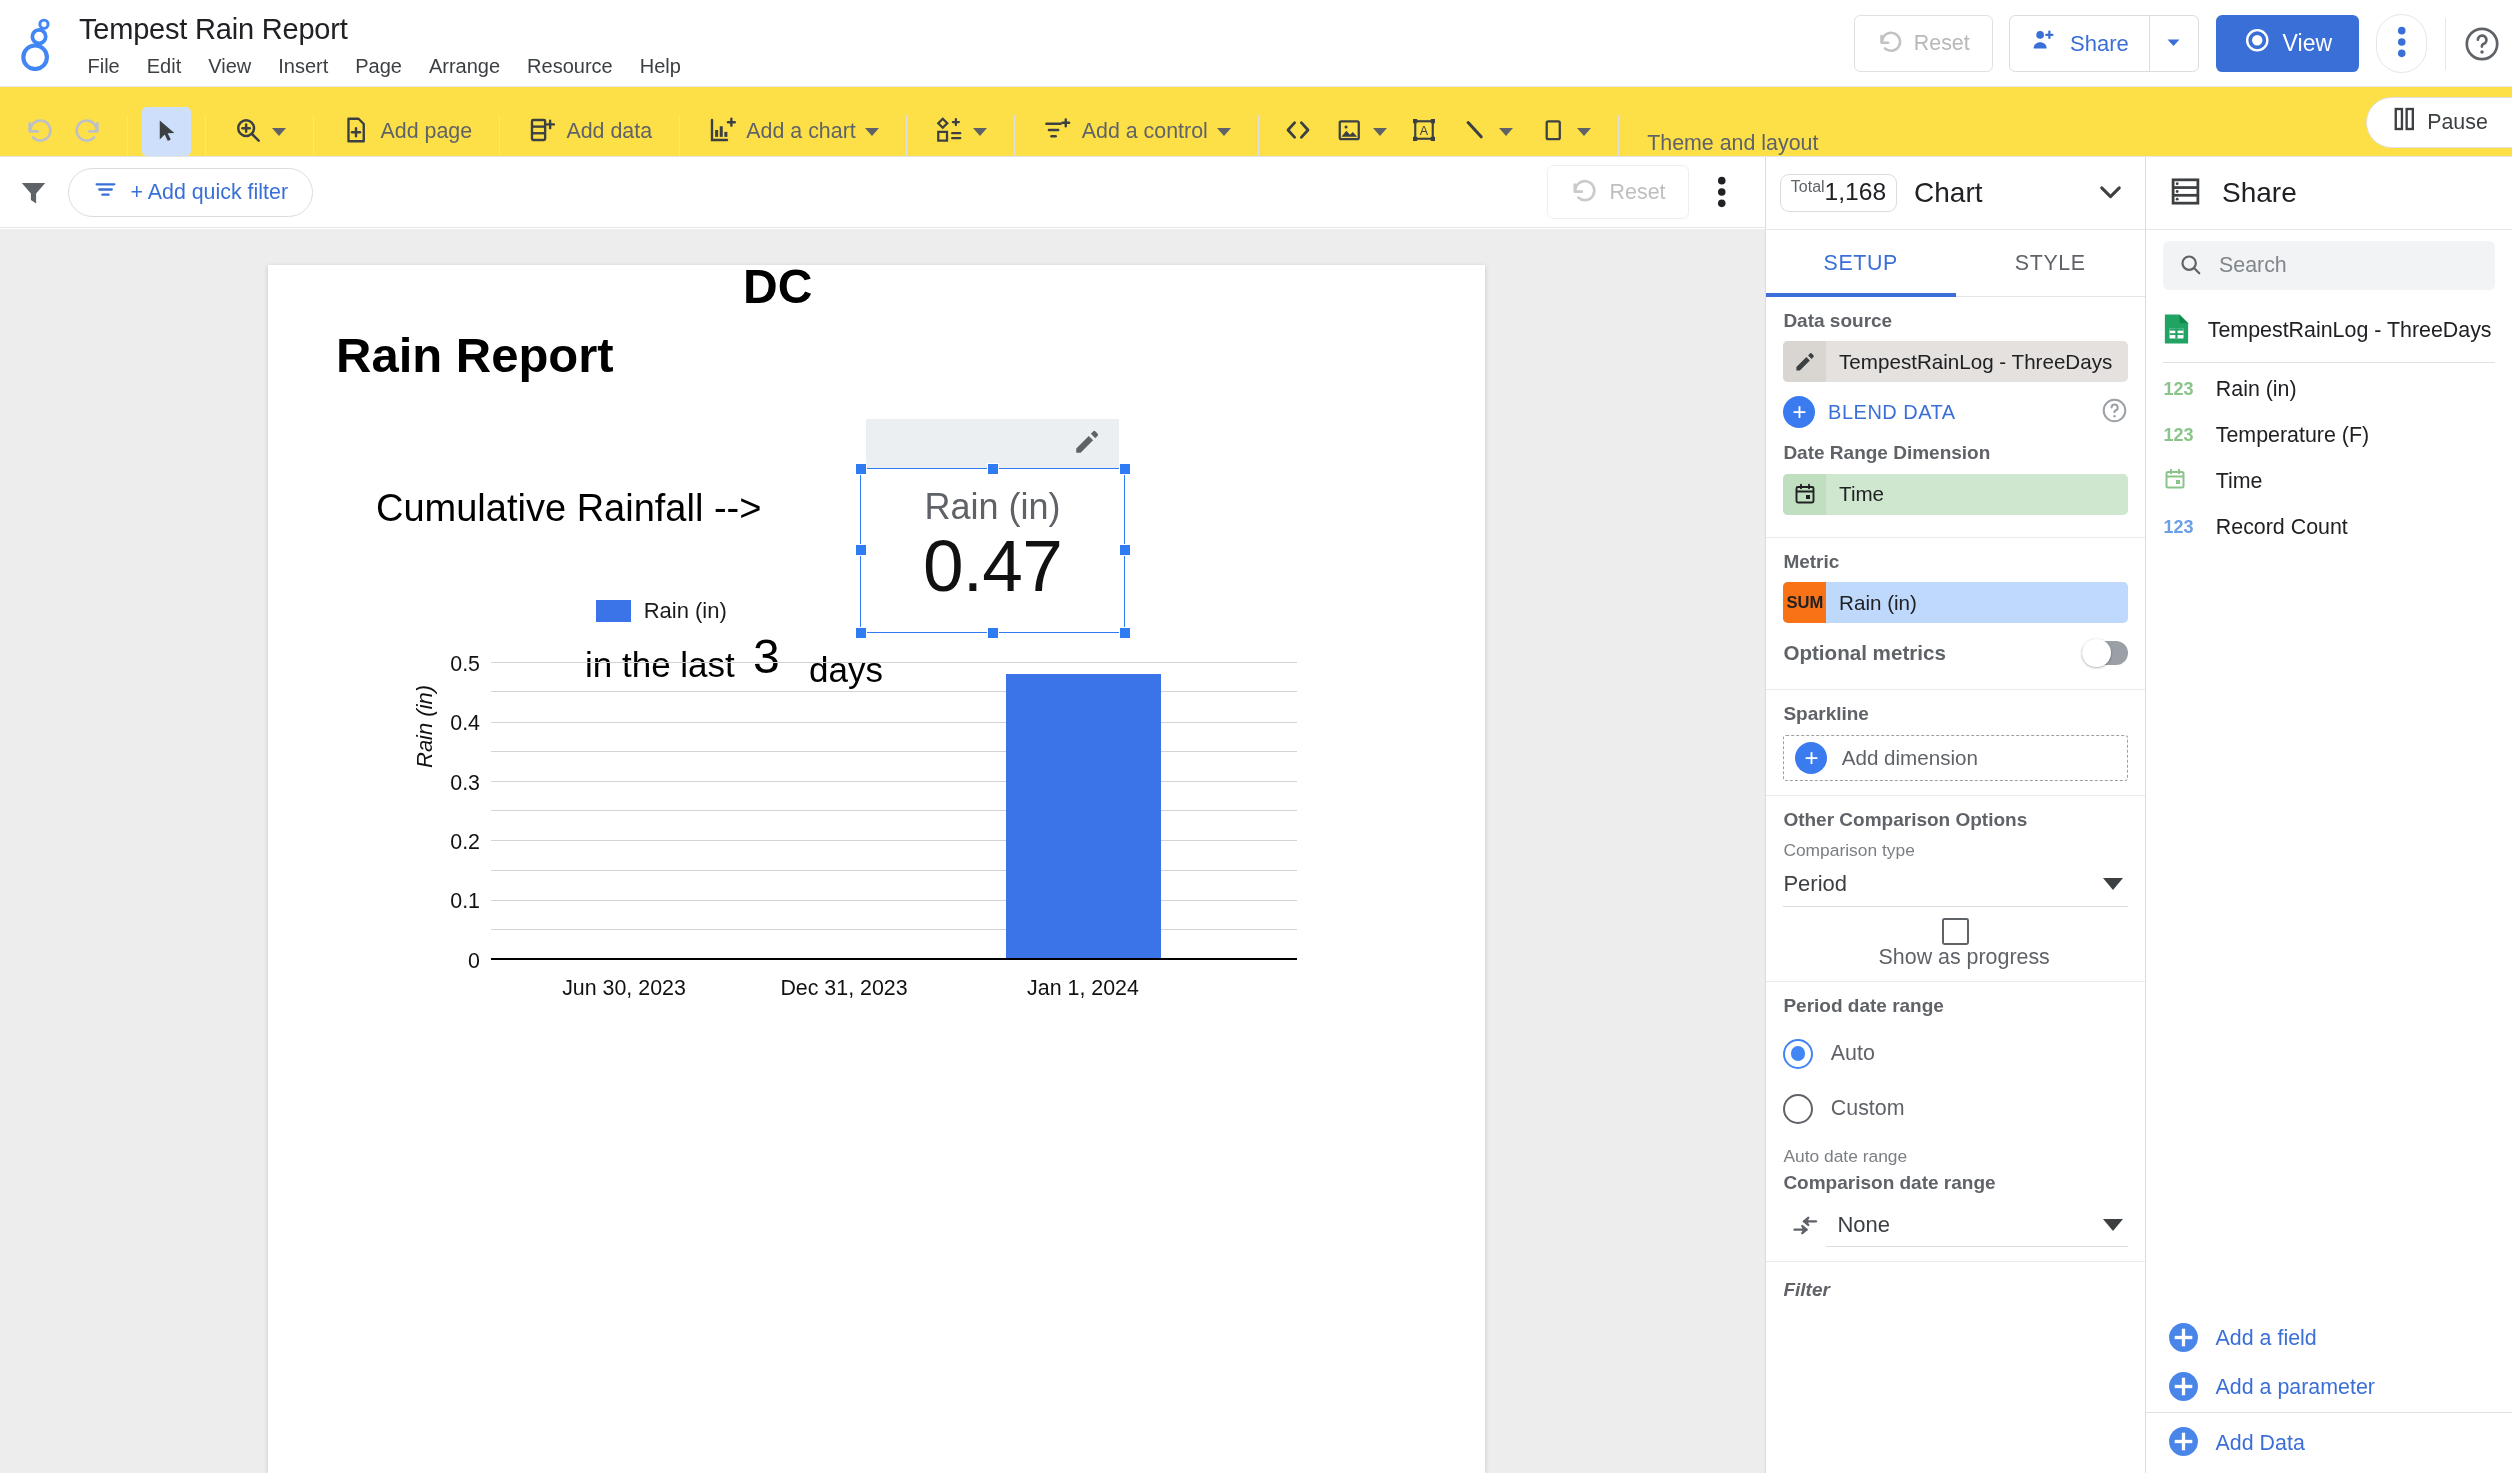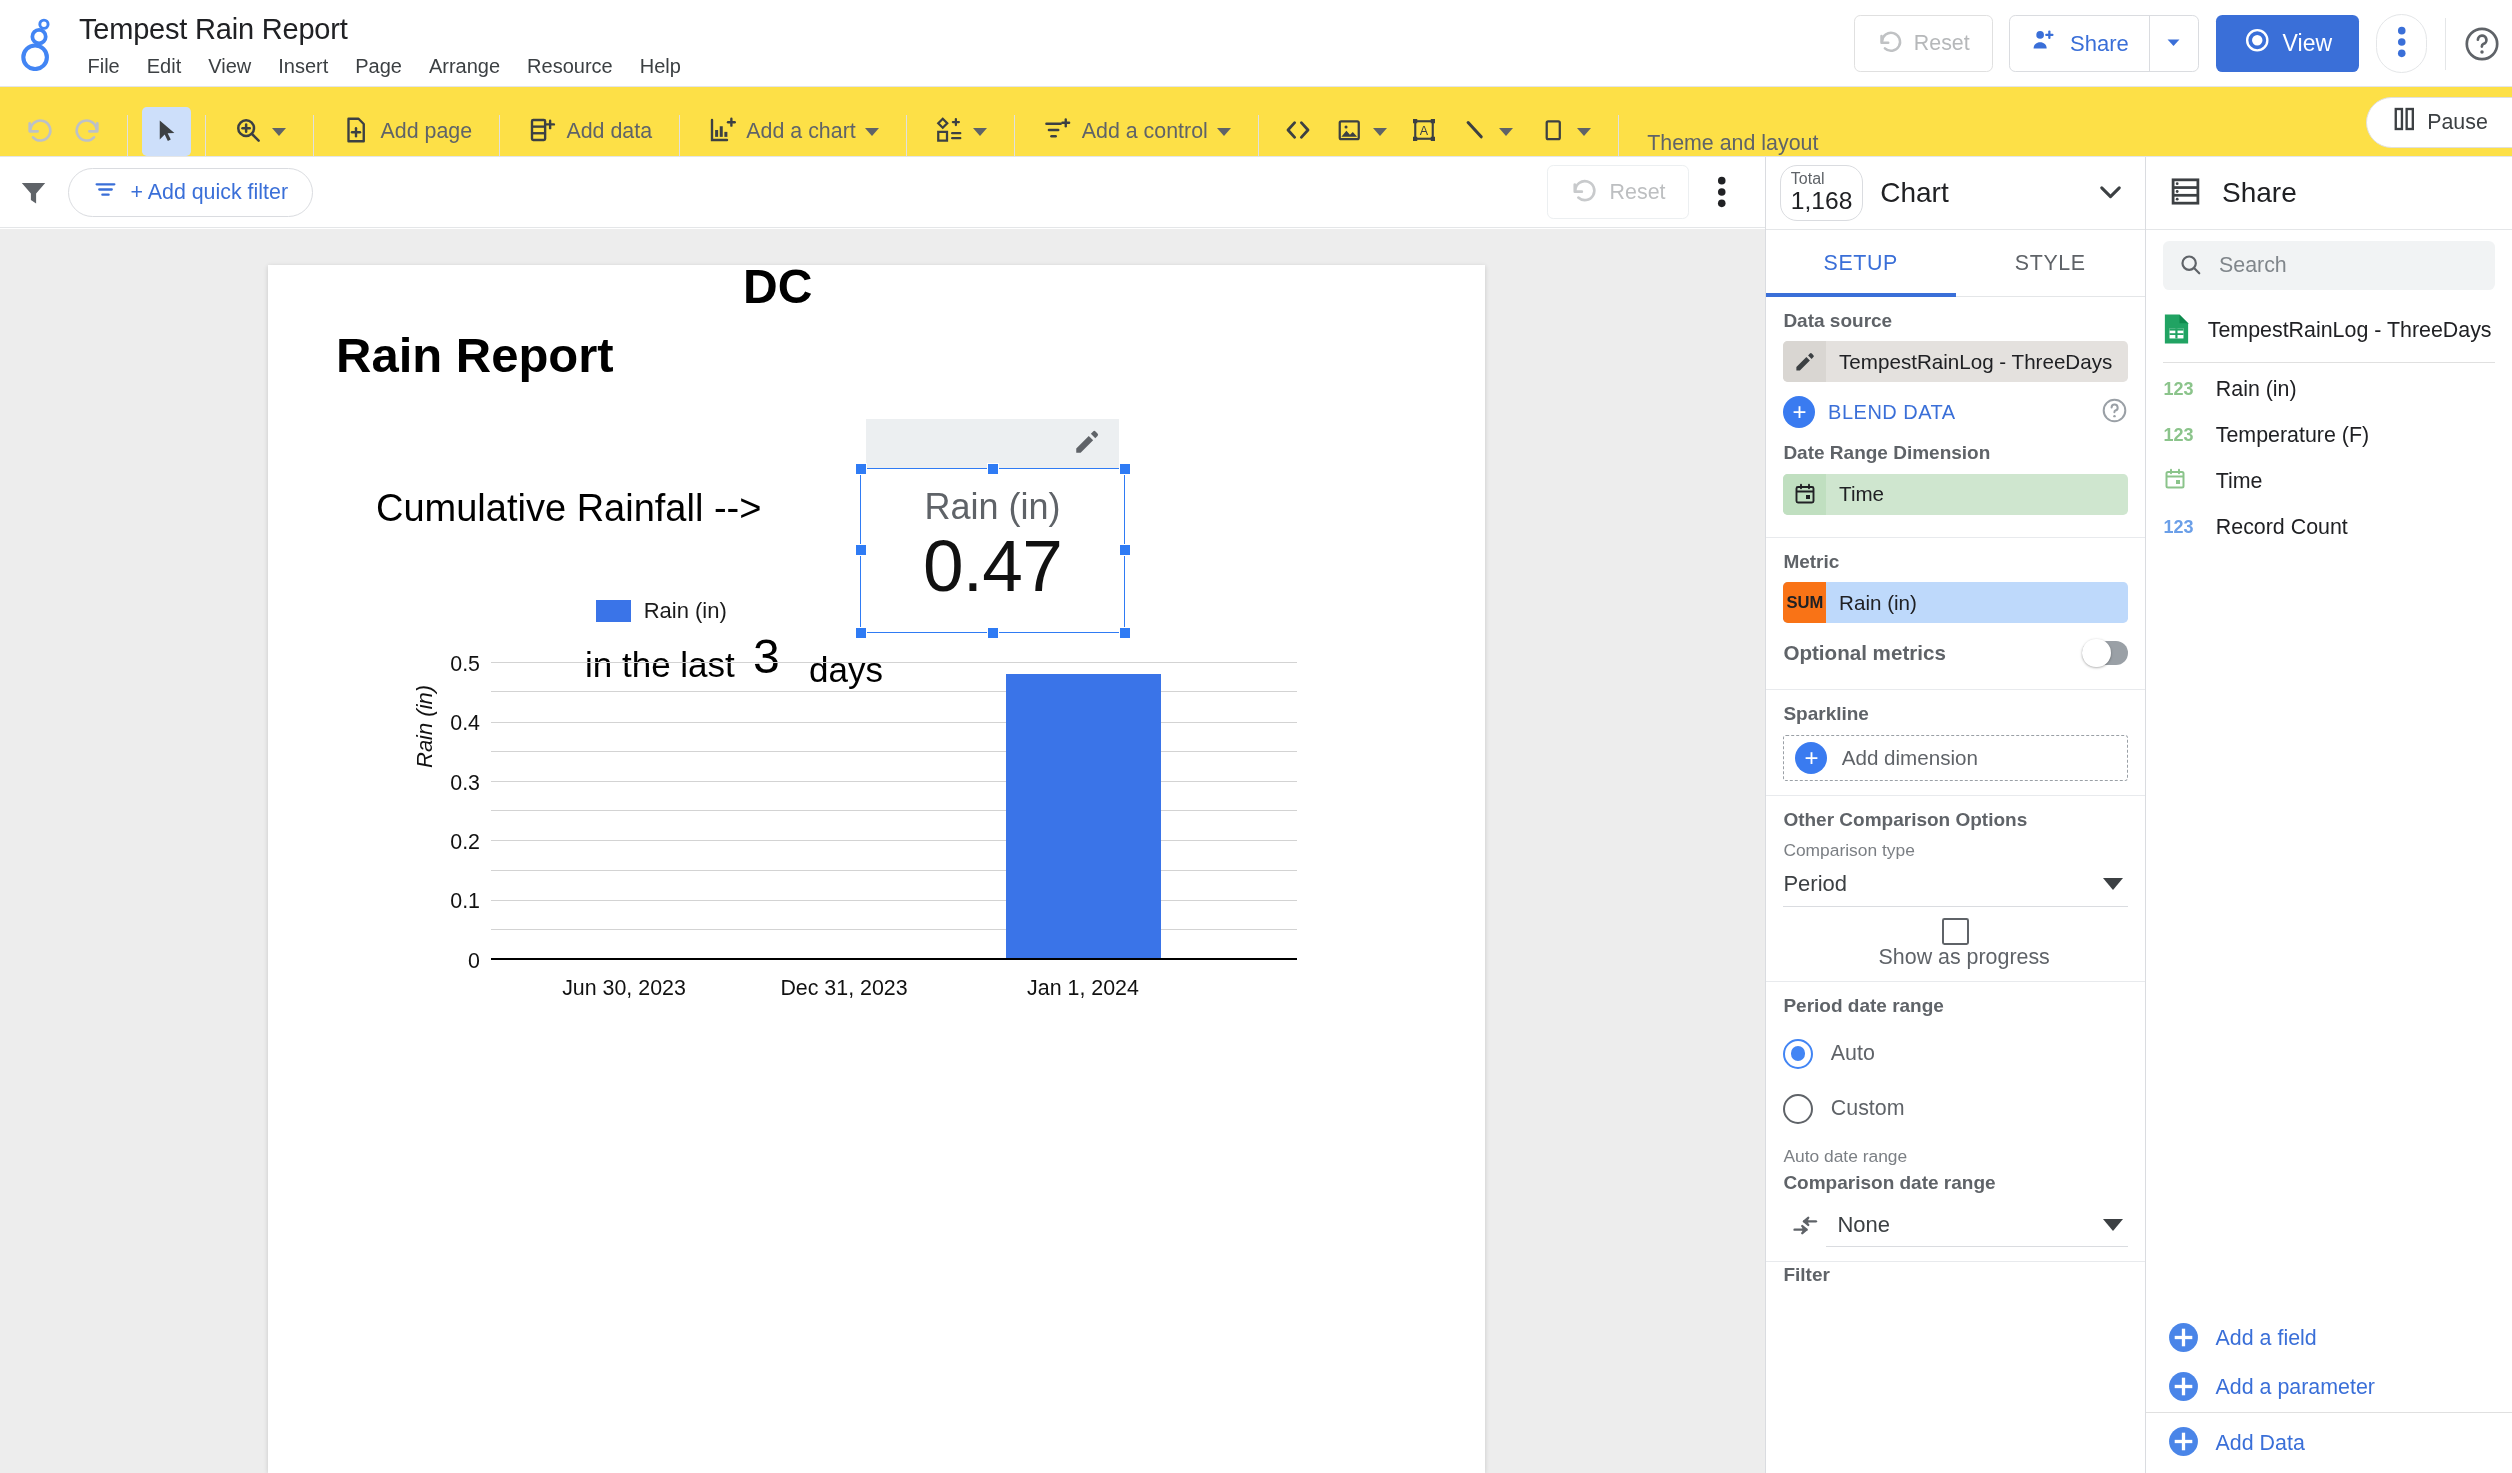--- a/index.html
+++ b/index.html
@@ -164,22 +164,22 @@
   
   .prop-panel {
     position:absolute; left:1765px; top:157px; width:380px; height:1316px;
     background:#fff; border-left:0.8px solid #dadce0; overflow:hidden;
   }
   .prop-head {
     height:73px; display:flex; align-items:center; padding:0 11px 0 14.3px;
     border-bottom:0.8px solid #e4e6e8;
   }
   .total-chip {
-    border:0.8px solid #dadce0; border-radius:17px; padding:4.8px 9.5px 6.3px 9.5px;
-    display:flex; flex-direction:column; line-height:1.05; min-width:62px;
+    border:0.8px solid #dadce0; border-radius:9px; padding:4.8px 9.5px 6.3px 9.5px;
+    display:flex; flex-direction:row; line-height:1.05; min-width:62px;
   }
   .total-chip .t-lbl { font-size:16px; color:#5f6368; }
   .total-chip .t-val { font-size:24.6px; color:#202124; }
   .prop-title { font-size:28px; color:#202124; margin-left:17.4px; font-weight:500; }
   .prop-chevron { margin-left:auto; cursor:pointer; padding-right:6.3px; }
 
   .tabs { display:flex; height:67px; border-bottom:0.8px solid #e4e6e8; }
   .tab {
     flex:1; display:flex; align-items:center; justify-content:center;
     font-size:21.4px; letter-spacing:0.6px; color:#5f6368; cursor:pointer; position:relative;
@@ -766,21 +766,21 @@
               <polyline points="14.5,3.5 11,6.5 14.5,9.5" fill="#5f6368"></polyline>
           </svg>
         </span>
         <span class="cmp-sel">
           <span class="select-val">None</span>
           <span class="select-tri"></span>
         </span>
       </div>
     </div>
 
-    <div class="sect" style="border-top:0.8px solid #e8eaed; border-bottom:none; padding-top:2px;">
+    <div class="sect" style="border-top:0.8px solid #e8eaed; border-bottom:none; padding-top:17px;font-style:italic;">
       <div class="sect-title">Filter</div>
     </div>
   </div>
 
   <div class="data-panel">
     <div class="data-head">
       <span>
         <svg width="35" height="35" viewBox="0 0 24 24" fill="none" stroke="#3c4043" stroke-width="1.9">
           <rect x="3.5" y="4" width="17" height="16"></rect>
           <line x1="3.5" y1="9.3" x2="20.5" y2="9.3"></line>

